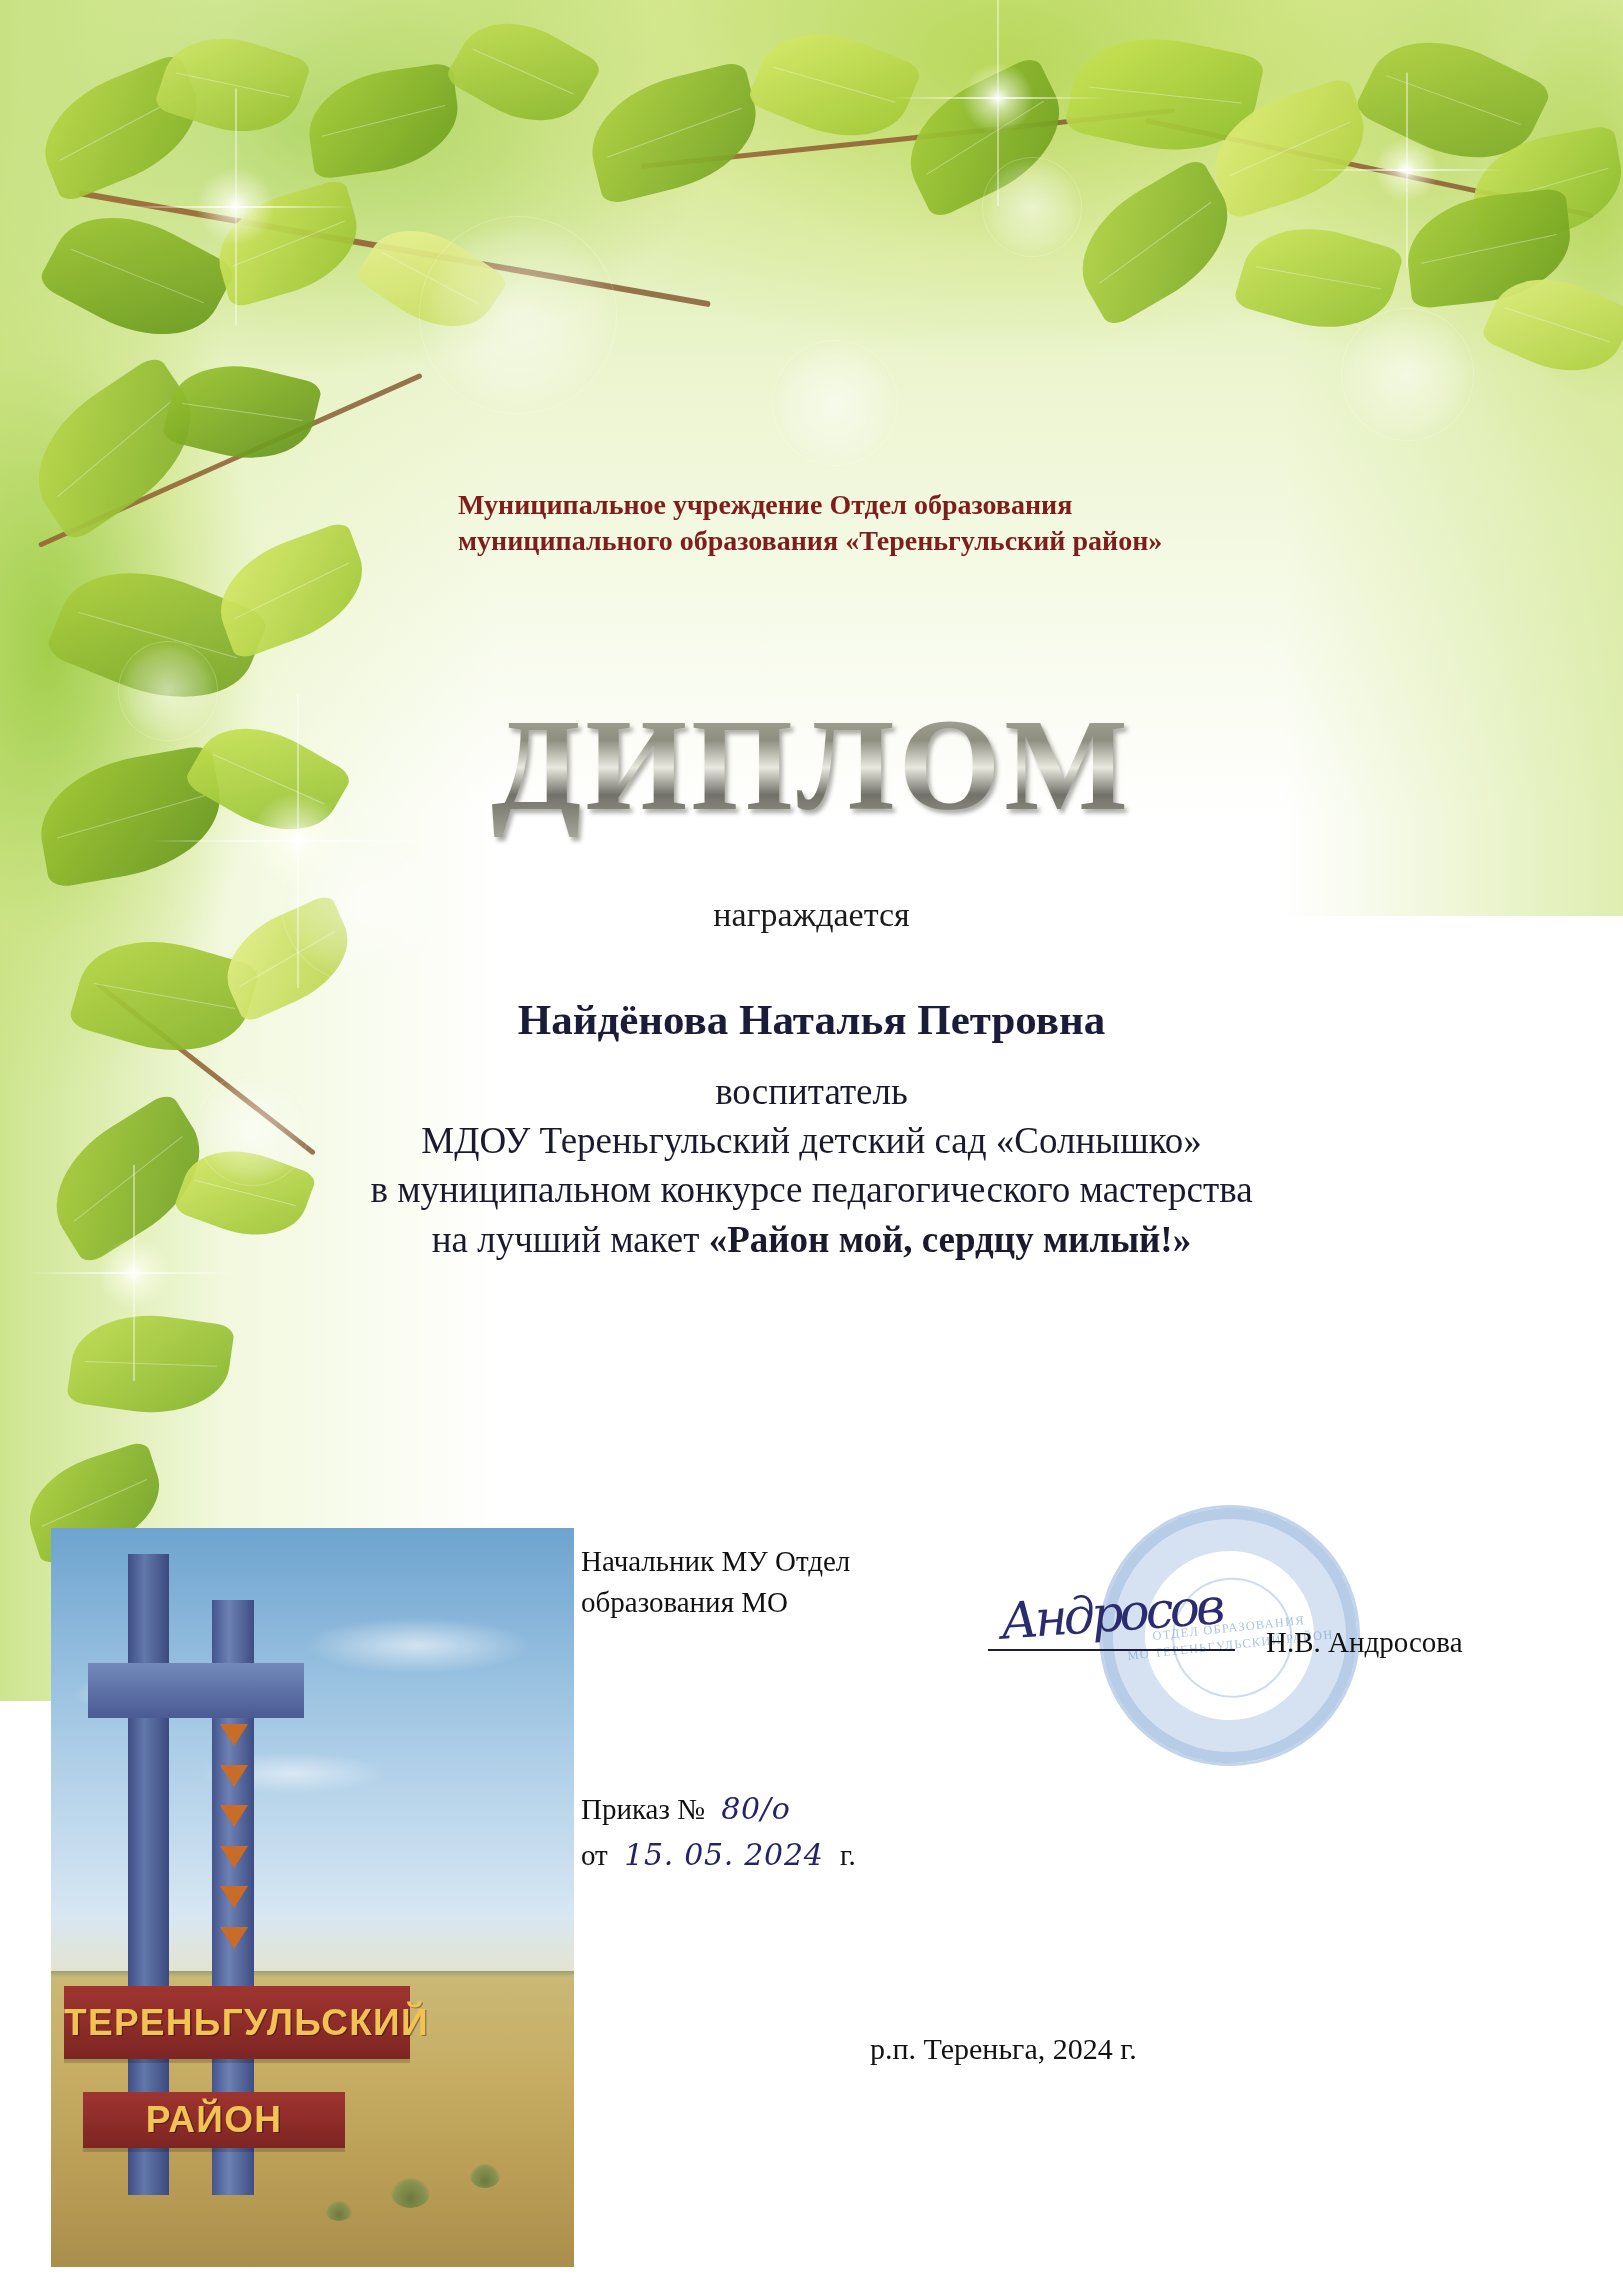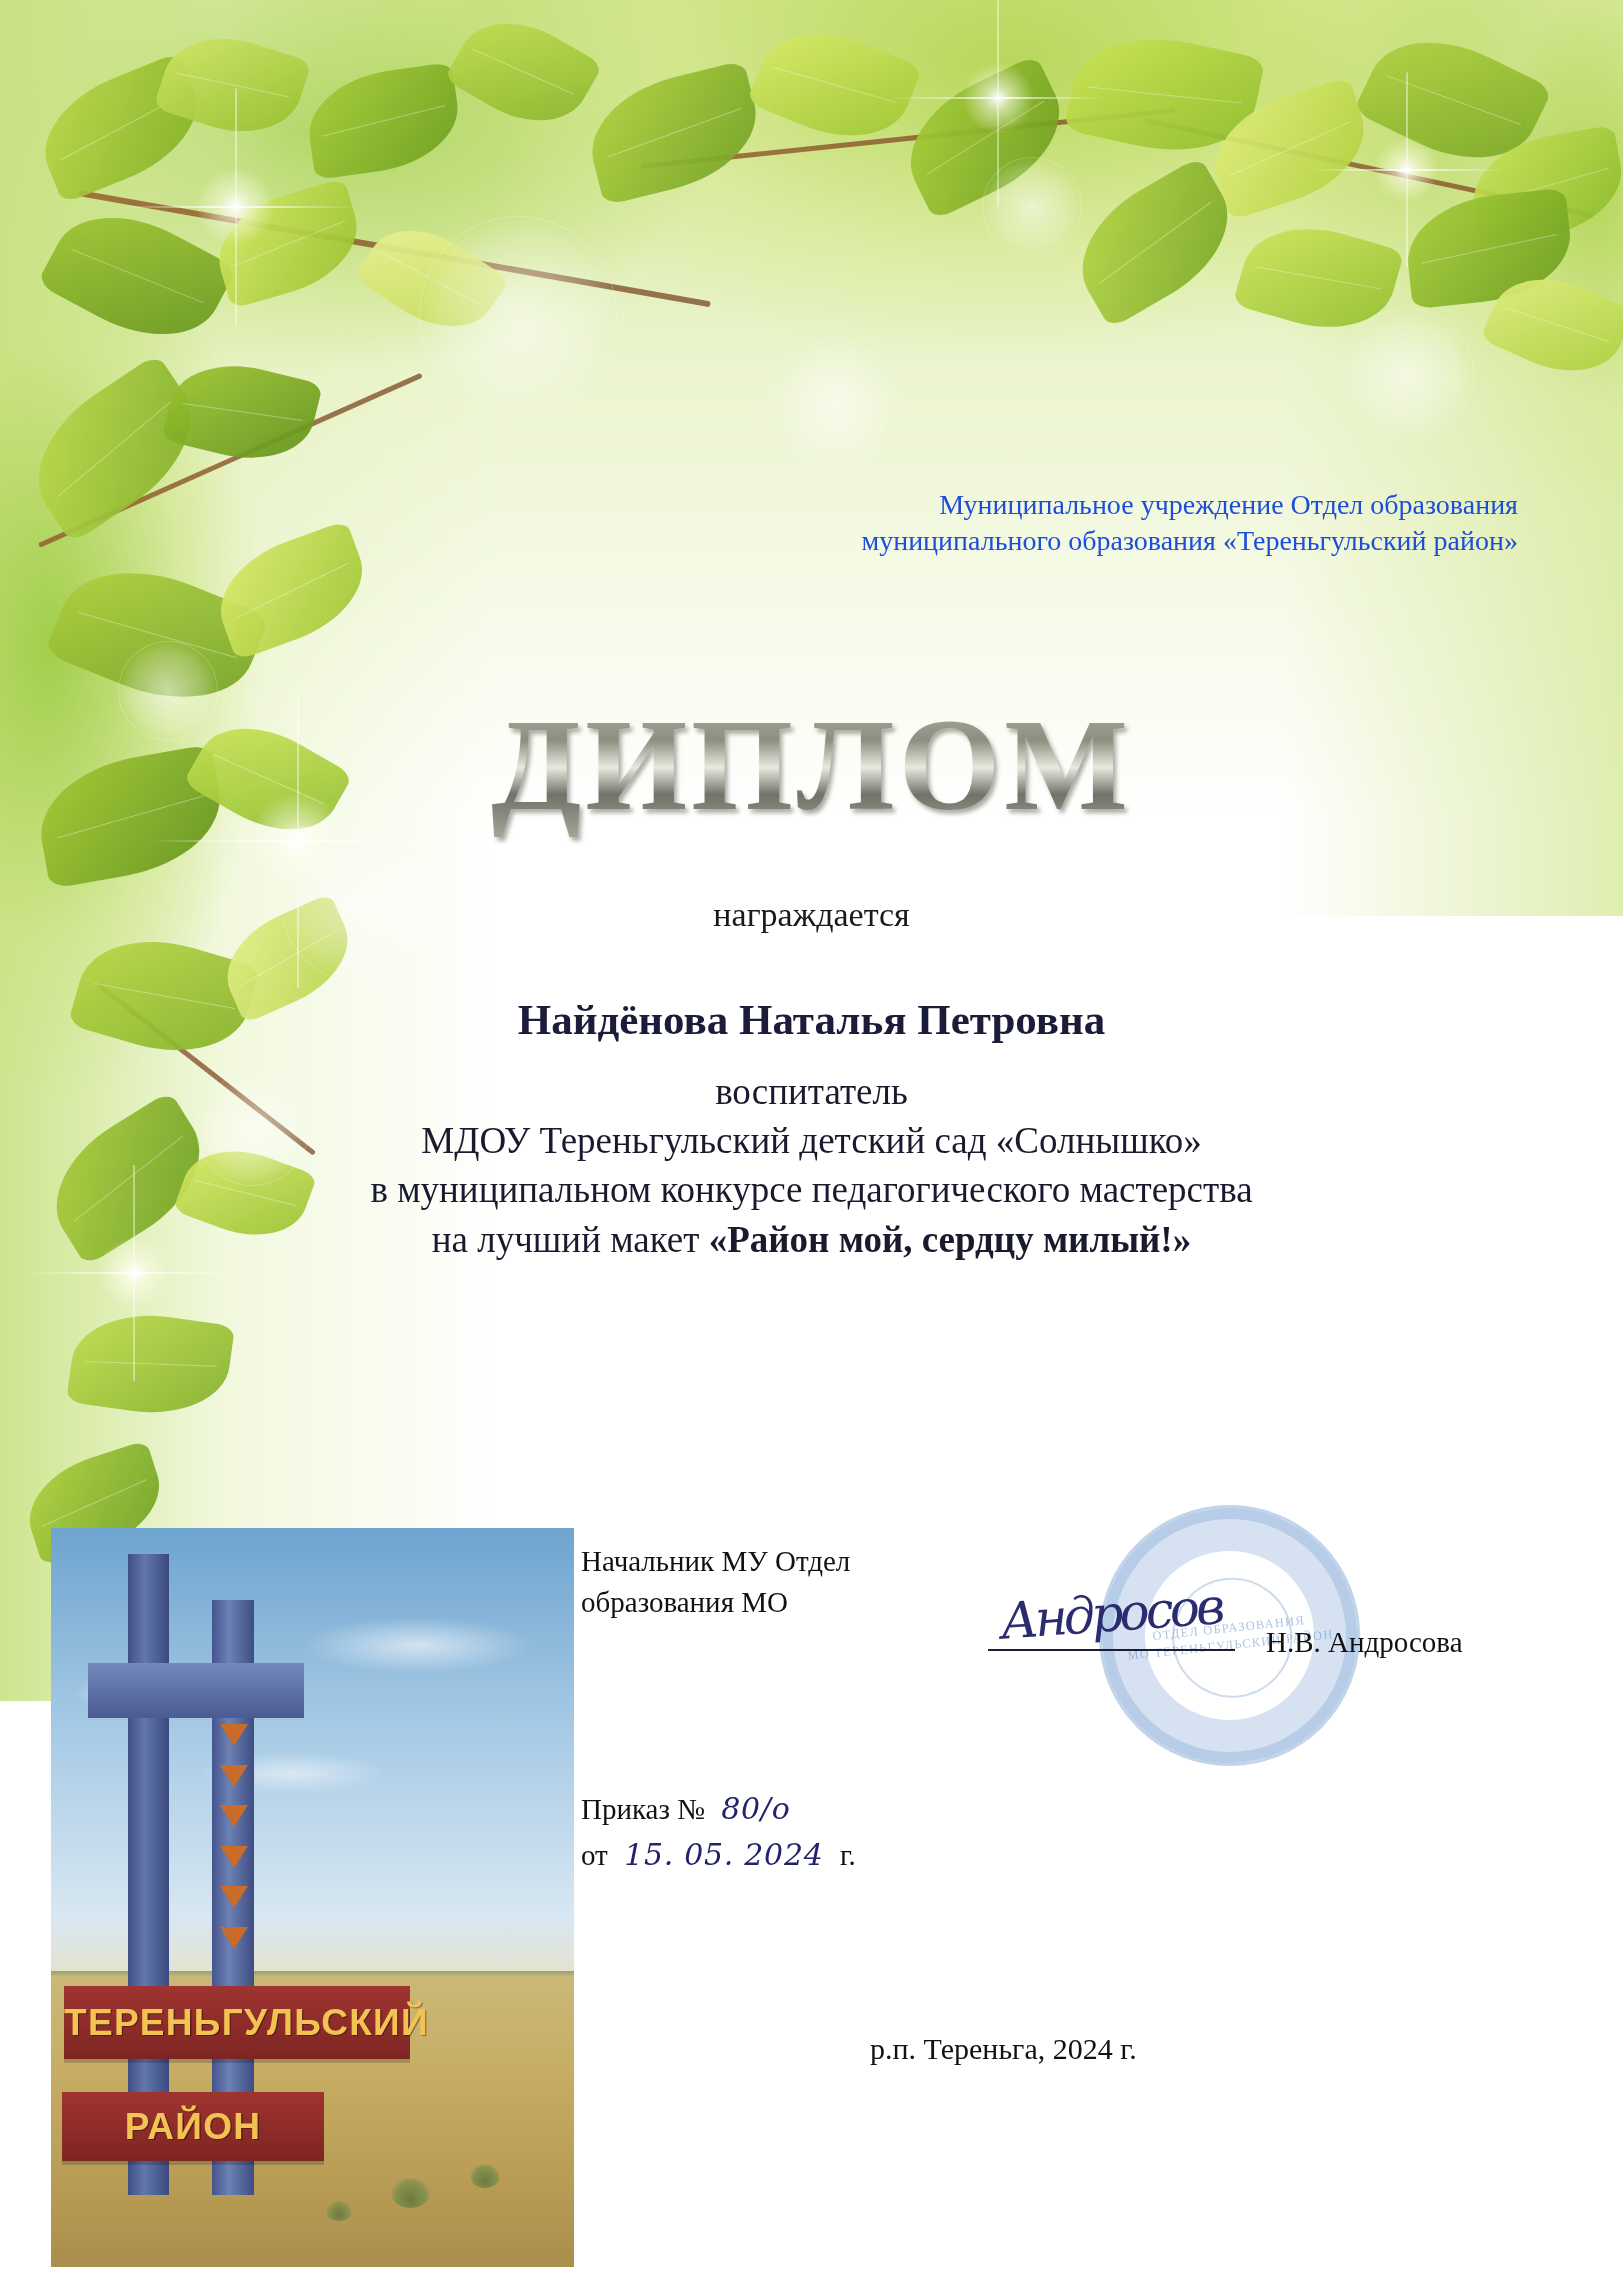--- a/index.html
+++ b/index.html
@@ -110,24 +110,25 @@
     left: 0; top: 0;
     width: 1623px;
     height: 2295px;
   }
 
   .org-header {
     position: absolute;
     left: 458px;
     top: 487px;
     width: 1060px;
-    text-align: right;
+    text-align: left;
     font-size: 28px;
     line-height: 1.30;
-    color: #1d4ed8;
+    color: #7f1d1d;
+    font-weight: bold;
   }
 
   .diploma-title {
     position: absolute;
     left: 0;
     top: 641px;
     width: 1623px;
     text-align: center;
     font-family: "Liberation Serif", serif;
     font-weight: bold;
@@ -323,21 +324,21 @@
   .photo .crossbar {
     position: absolute; left: 37px; top: 135px; width: 216px; height: 55px;
     background: linear-gradient(to bottom, #7389bb, #4a5a93);
   }
   .photo .plaque-red {
     position: absolute; left: 13px; top: 458px; width: 346px; height: 73px;
     background: linear-gradient(to bottom, #9f3430, #7d2523);
     box-shadow: 0 3.9px 0 rgba(0,0,0,0.18);
   }
   .photo .plaque-red2 {
-    position: absolute; left: 11px; top: 564px; width: 262px; height: 69px;
+    position: absolute; left: 32px; top: 564px; width: 262px; height: 56px;
     background: linear-gradient(to bottom, #9f3430, #7d2523);
     box-shadow: 0 3.9px 0 rgba(0,0,0,0.18);
   }
   .photo .plaque-txt {
     position: absolute;
     left: 0; right: 0; top: 50%;
     transform: translateY(-50%);
     text-align: center;
     color: #f2c352;
     font-weight: bold;

